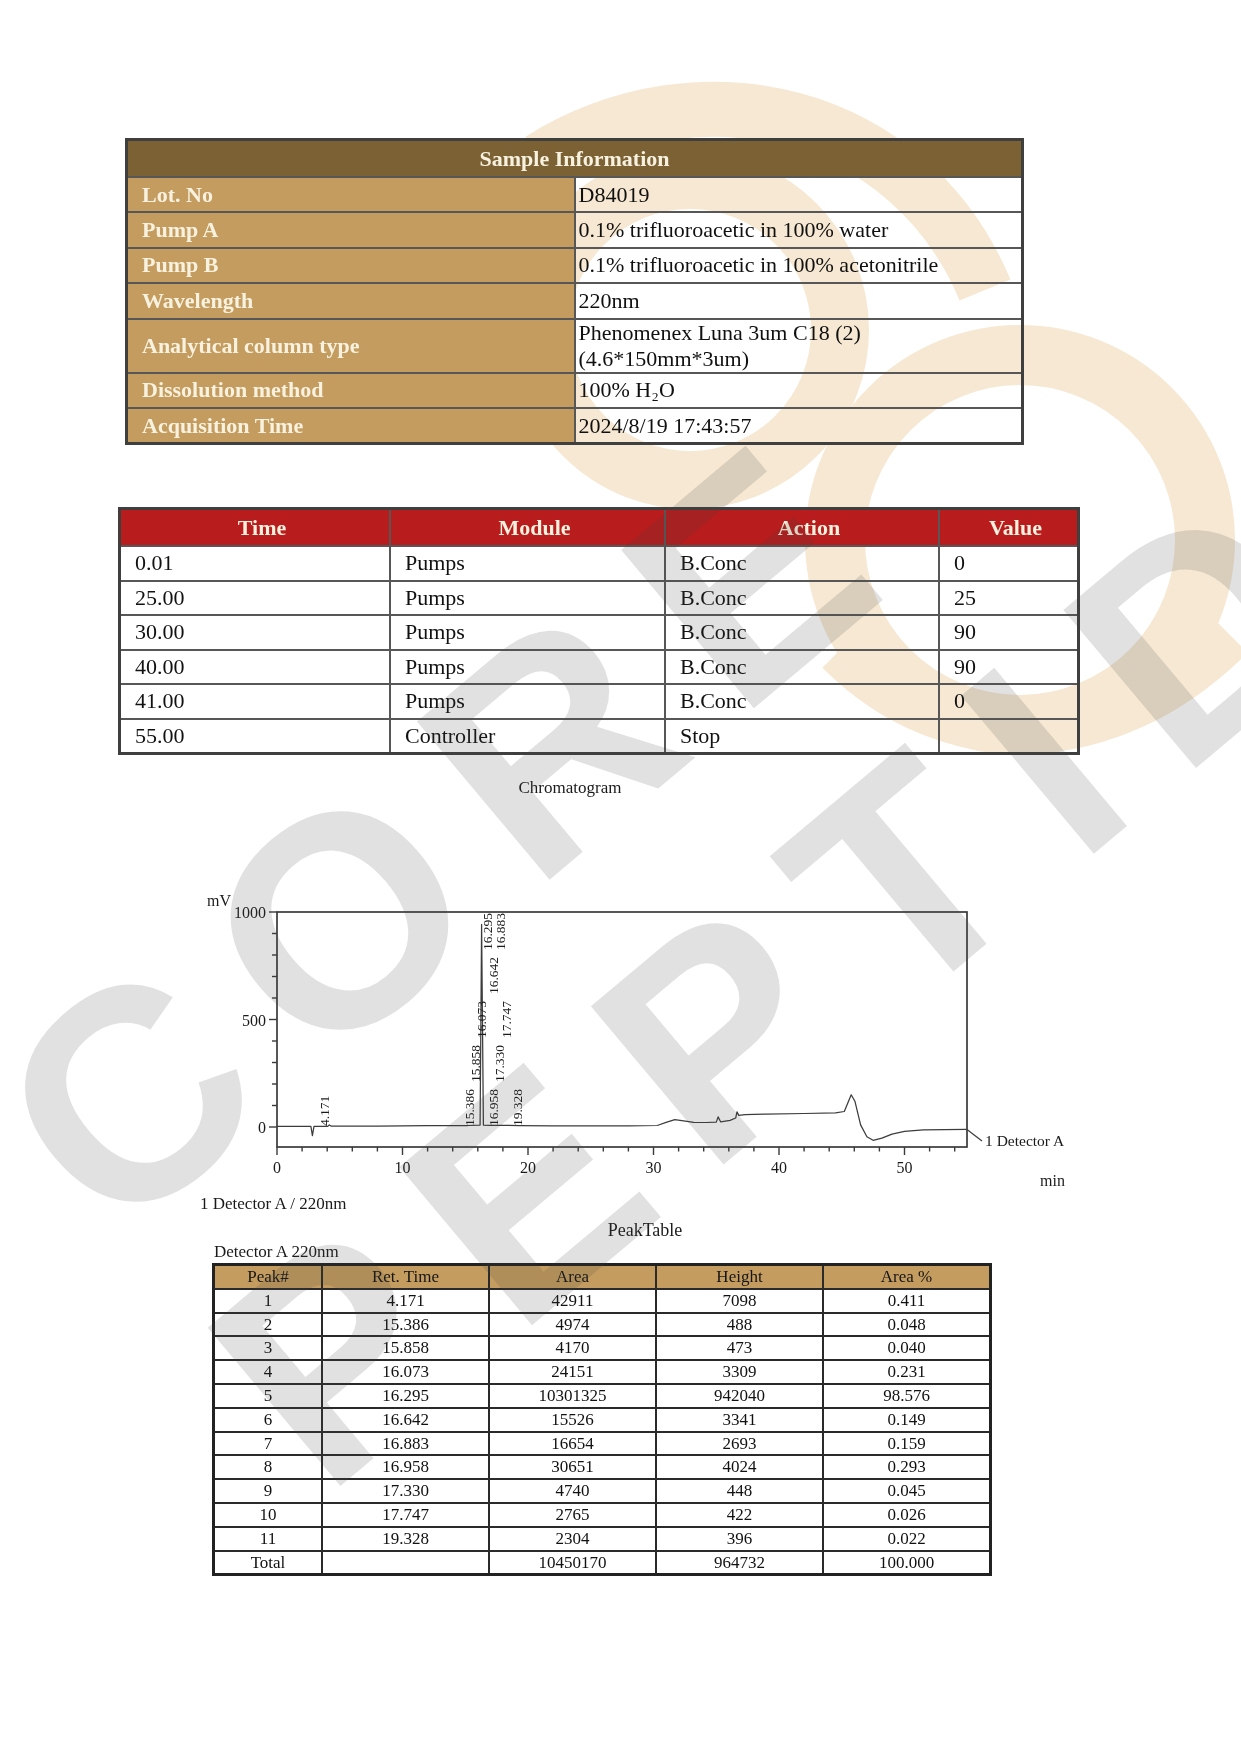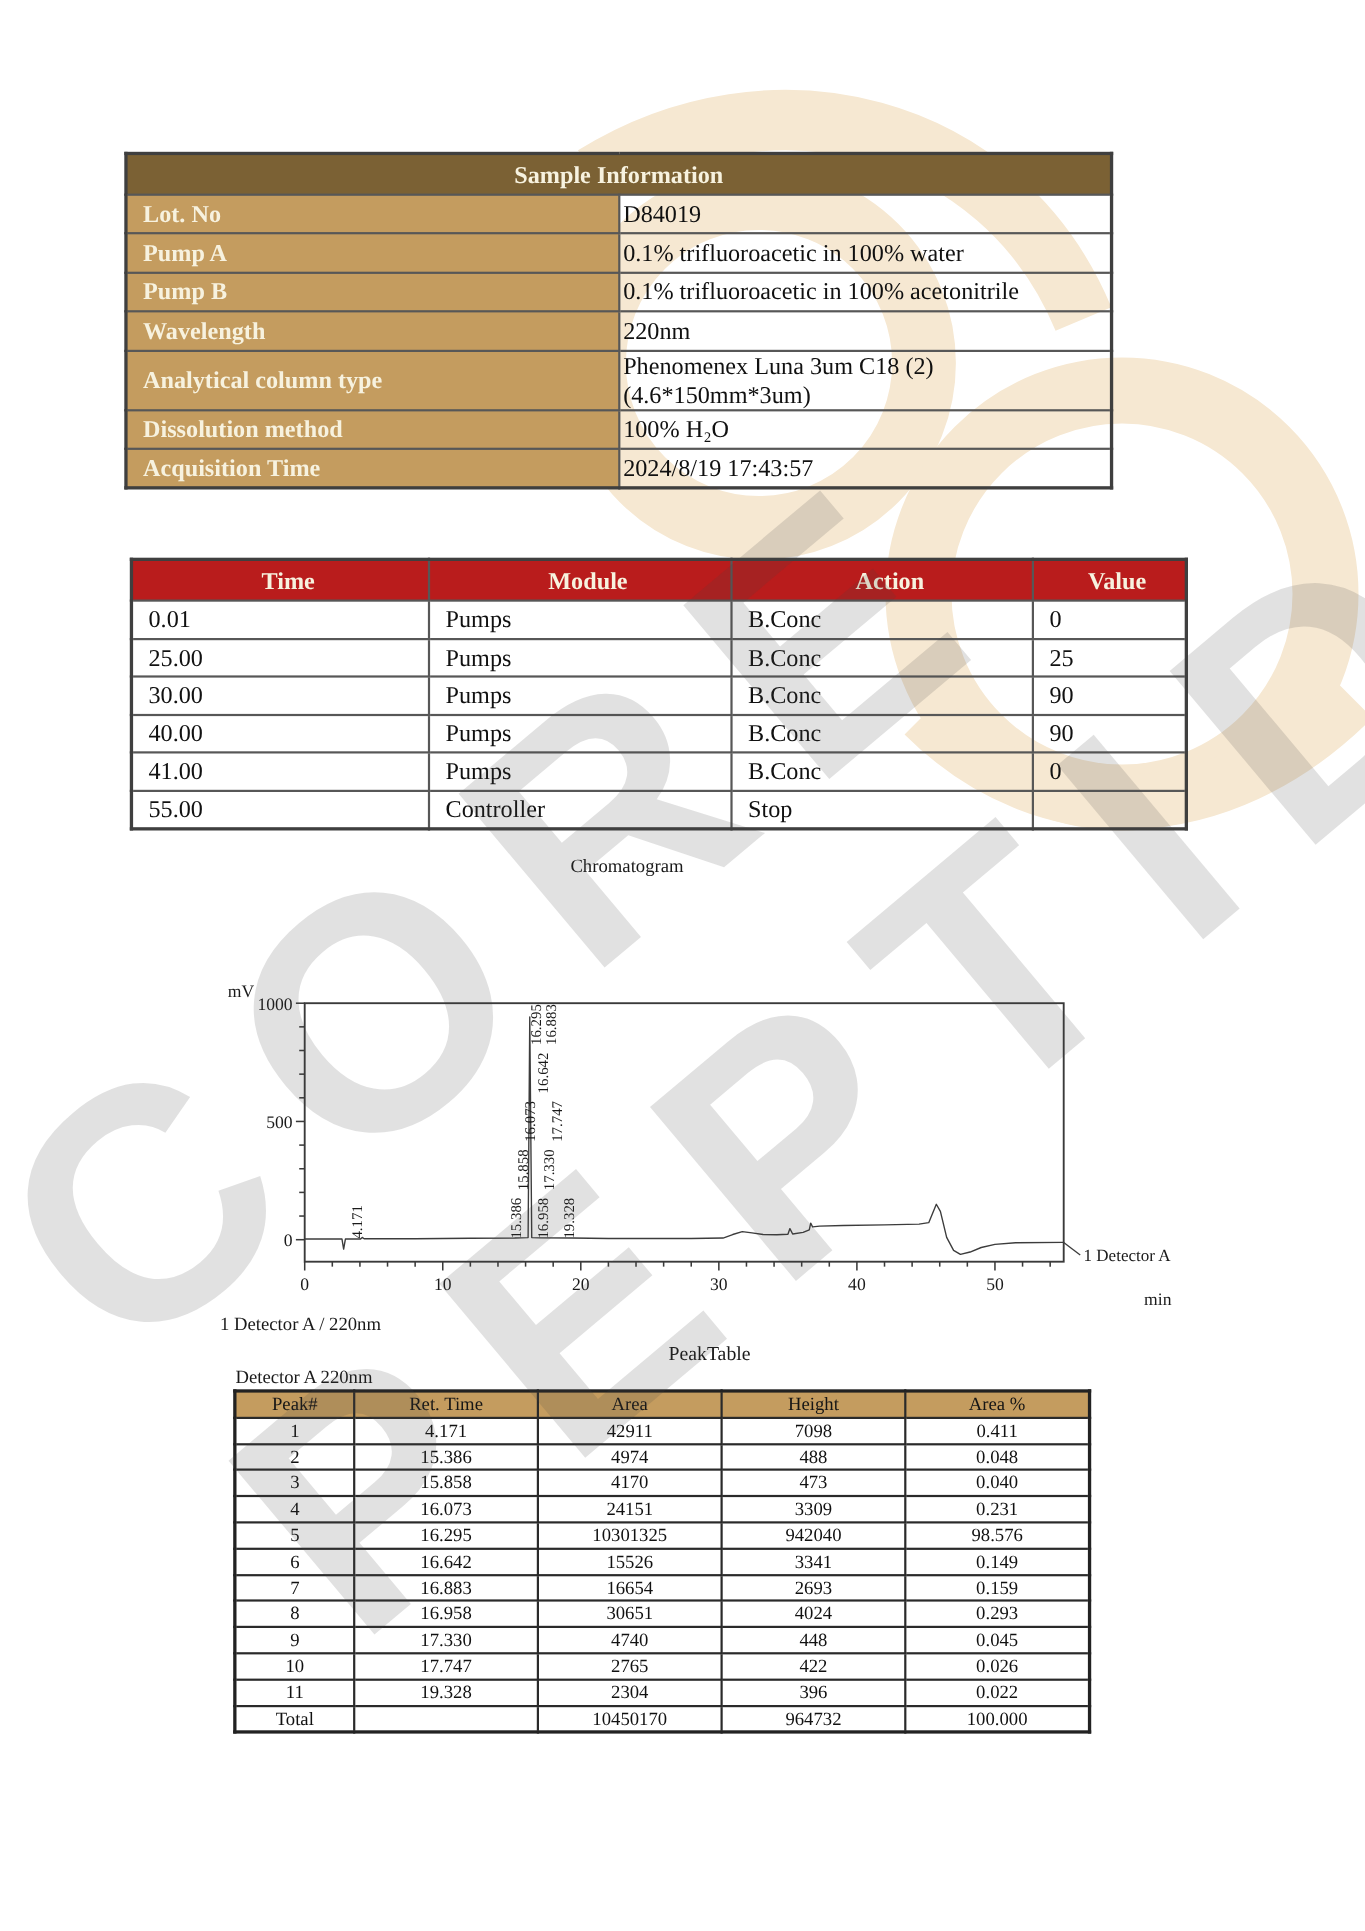--- a/index.html
+++ b/index.html
@@ -14,21 +14,21 @@
     transform:rotate(-40deg);transform-origin:0 0;
     font-family:"Liberation Sans","DejaVu Sans",sans-serif;font-weight:700;
     color:rgba(70,70,70,0.16);white-space:nowrap;
   }
   .watermark .wm-line{font-size:300px;line-height:330px;letter-spacing:50px;}
   
   .content{position:relative;z-index:4;}
   
   table{border-collapse:collapse;table-layout:fixed;}
   .sample-table{
-    position:absolute;left:113px;top:138px;width:899px;
+    position:absolute;left:125px;top:138px;width:899px;
     border:3px solid #3f3f3f;
     font-family:Liberation Serif, serif;
   }
   .sample-table td,.sample-table th{border:2px solid #575757;}
   .sample-title{
     background:#7b6134;color:#f7f2df;text-align:center;
     font-size:22px;font-weight:700;height:33px;
   }
   .sample-label{
     background:#c49c5f;color:#f7f2df;font-weight:700;

